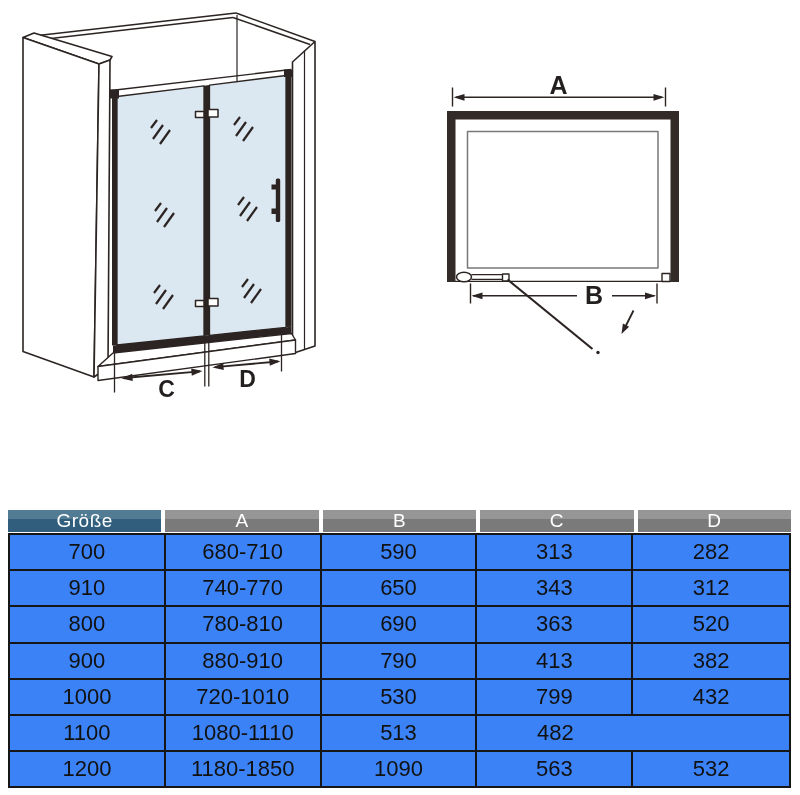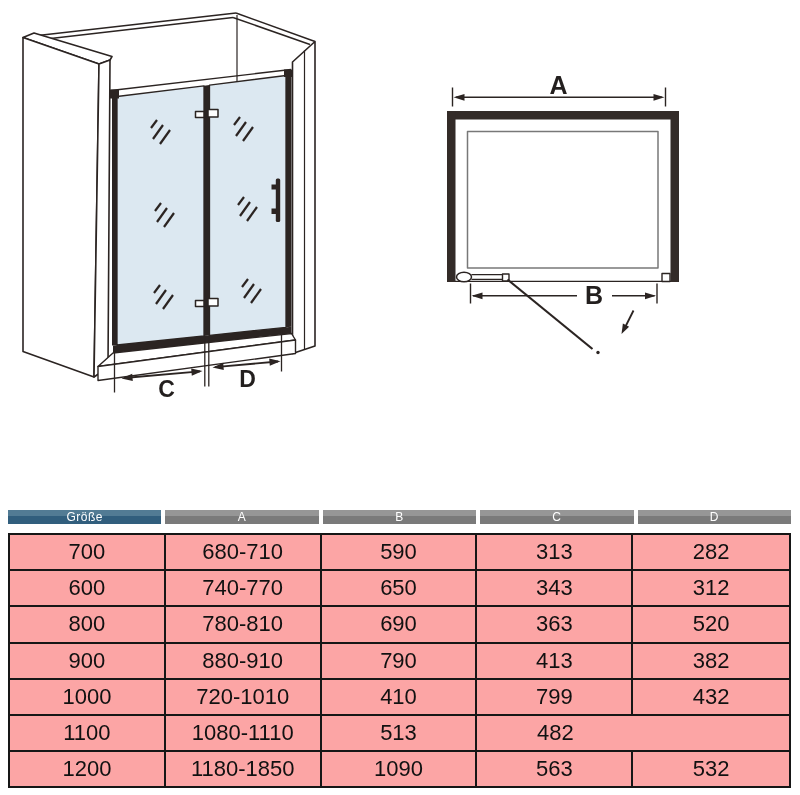--- a/index.html
+++ b/index.html
@@ -10,25 +10,25 @@
   .diagram-svg { position:absolute; left:0; top:0; }
 
   
   .size-table { position:absolute; left:8px; top:495px; width:783px; }
   .thead {
     display:grid; grid-template-columns:repeat(5,1fr); column-gap:4px;
     height:29px;
   }
   .th {
     background:linear-gradient(to bottom, #969696 0 40%, #7a7a7a 40% 100%);
-    color:#ffffff; font-size:12px; letter-spacing:0.5px;
+    color:#ffffff; font-size:19px; letter-spacing:0.5px;
     display:flex; align-items:center; justify-content:center;margin-top:15px;
   }
   .th.blue { background:linear-gradient(to bottom, #527b94 0 40%, #315e7d 40% 100%); }
-  .tbody { margin-top:9px; border:2.5px solid #161616; background:#fca5a5; }
+  .tbody { margin-top:9px; border:2.5px solid #161616; background:#3b82f6; }
   .tr {
     display:grid; grid-template-columns:repeat(5,1fr);
     height:34.2px; border-bottom:2px solid #161616;
   }
   .tr:last-child { border-bottom:none; }
   .td {
     display:flex; align-items:center; justify-content:center;
     font-size:22px; color:#111111; border-right:2px solid #161616;
   }
   .td:last-child { border-right:none; }
@@ -186,21 +186,21 @@
     </div>
     <div class="tbody">
       <div class="tr">
         <div class="td">700</div>
         <div class="td">680-710</div>
         <div class="td">590</div>
         <div class="td">313</div>
         <div class="td">282</div>
       </div>
       <div class="tr">
-        <div class="td">600</div>
+        <div class="td">910</div>
         <div class="td">740-770</div>
         <div class="td">650</div>
         <div class="td">343</div>
         <div class="td">312</div>
       </div>
       <div class="tr">
         <div class="td">800</div>
         <div class="td">780-810</div>
         <div class="td">690</div>
         <div class="td">363</div>
@@ -209,21 +209,21 @@
       <div class="tr">
         <div class="td">900</div>
         <div class="td">880-910</div>
         <div class="td">790</div>
         <div class="td">413</div>
         <div class="td">382</div>
       </div>
       <div class="tr">
         <div class="td">1000</div>
         <div class="td">720-1010</div>
-        <div class="td">410</div>
+        <div class="td">530</div>
         <div class="td">799</div>
         <div class="td">432</div>
       </div>
       <div class="tr">
         <div class="td">1100</div>
         <div class="td">1080-1110</div>
         <div class="td">513</div>
         <div class="td">482</div>
       </div>
       <div class="tr">

